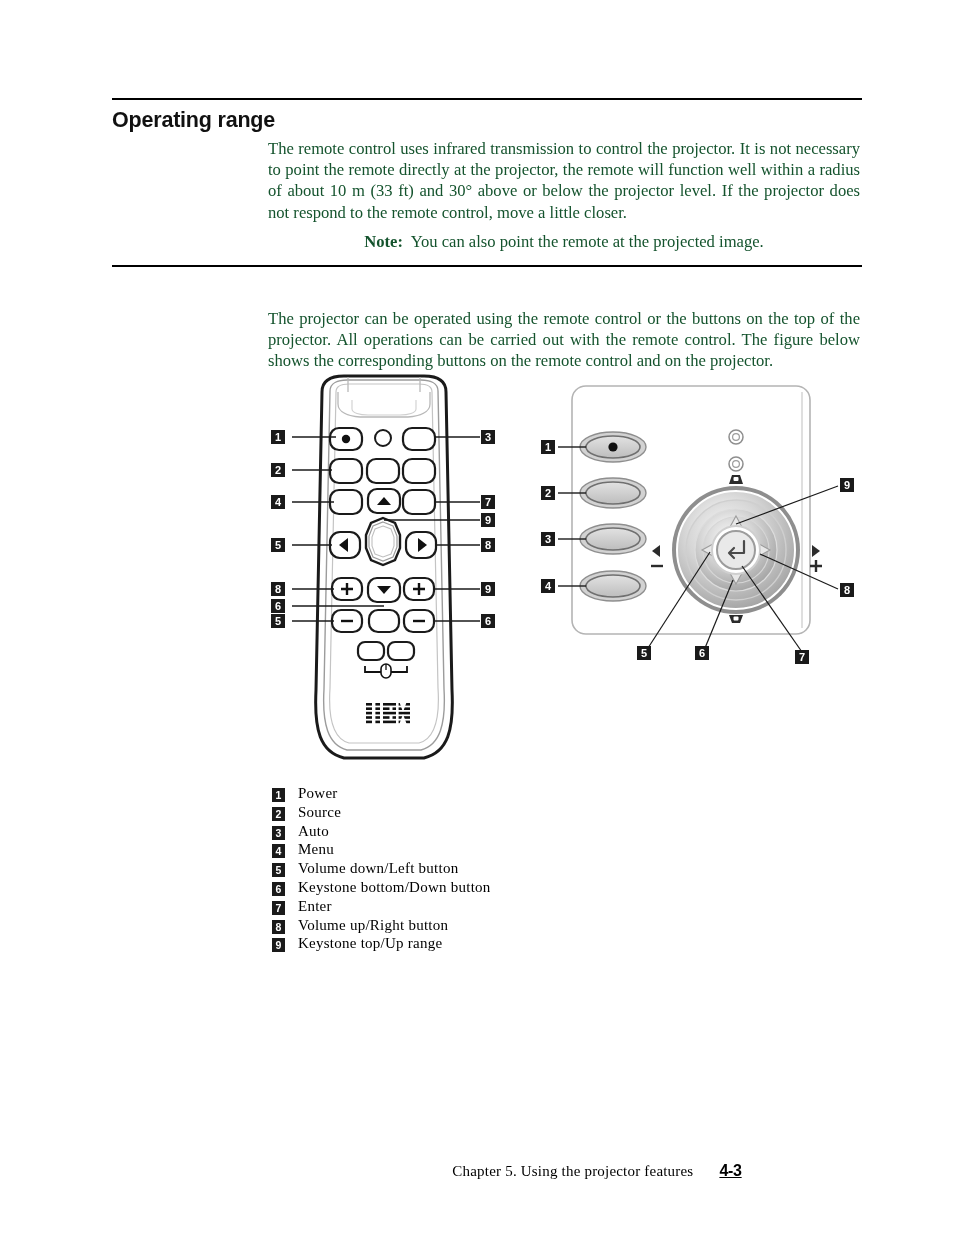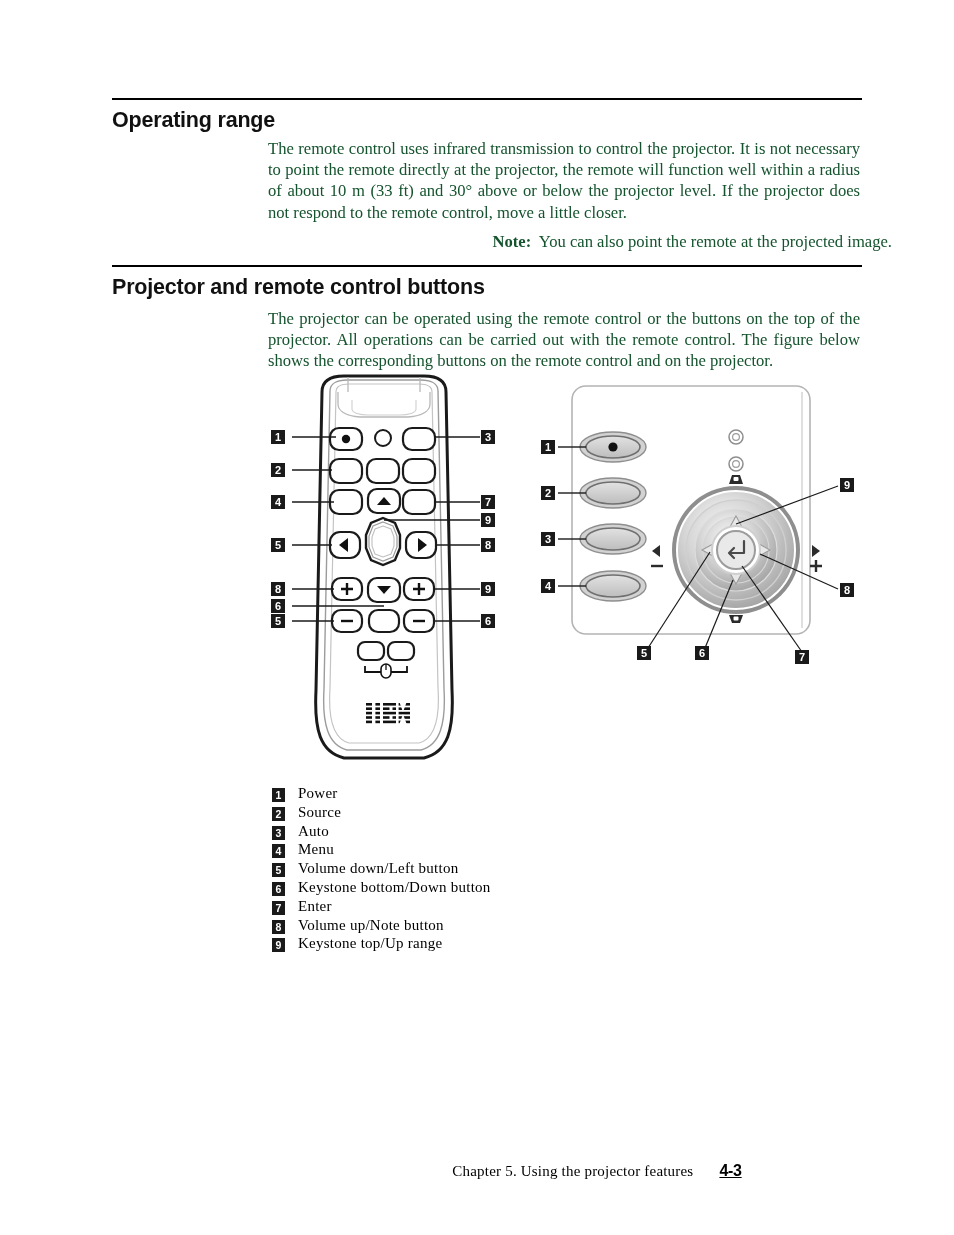--- a/index.html
+++ b/index.html
@@ -45,21 +45,21 @@
   
   .body-block {
     position: absolute;
     left: 268px;
     width: 592px;
     font-size: 16.6px;
     line-height: 21.2px;
     text-align: justify;
     color: #14532d;
   }
-  .body-block.nojust { text-align: right; margin-left: 32px; }
+  .body-block.nojust { text-align: center; }
   .nowrap-note b { font-weight: bold; }
 
   
   .figure {
     position: absolute;
     left: 0;
     top: 0;
     width: 954px;
     height: 1235px;
     pointer-events: none;
@@ -137,21 +137,20 @@
   </div>
 
   <div class="body-block" style="top:138px;">The remote control uses infrared transmission to control the projector. It is not necessary to point the remote directly at the projector, the remote will function well within a radius of about 10 m (33 ft) and 30° above or below the projector level. If the projector does not respond to the remote control, move a little closer.</div>
 
   <div class="body-block nojust nowrap-note" style="top:231px;">
     <b>Note:</b><span>&nbsp; </span><span>You can also point the remote at the projected image.</span>
   </div>
 
   <div class="section" style="top:265px;">
     <div class="rule"></div>
-    <div class="heading">Projector and remote control buttons</div>
   </div>
 
   <div class="body-block" style="top:308px;">The projector can be operated using the remote control or the buttons on the top of the projector. All operations can be carried out with the remote control. The figure below shows the corresponding buttons on the remote control and on the projector.</div>
 
   <div class="figure">
     <svg width="954" height="1235" viewBox="0 0 954 1235" xmlns="http://www.w3.org/2000/svg">
       <defs>
         <radialGradient id="dialGrad" cx="42%" cy="36%" r="72%">
           <stop offset="0%" stop-color="#ffffff"></stop>
           <stop offset="35%" stop-color="#e6e6e6"></stop>
@@ -447,21 +446,21 @@
     <div class="legend-row">
       <span class="badge">6</span>
       <span class="legend-label">Keystone bottom/Down button</span>
     </div>
     <div class="legend-row">
       <span class="badge">7</span>
       <span class="legend-label">Enter</span>
     </div>
     <div class="legend-row">
       <span class="badge">8</span>
-      <span class="legend-label">Volume up/Note button</span>
+      <span class="legend-label">Volume up/Right button</span>
     </div>
     <div class="legend-row">
       <span class="badge">9</span>
       <span class="legend-label">Keystone top/Up range</span>
     </div>
   </div>
 
   <div class="footer">
     <span class="footer-inner">
       <span class="footer-text">Chapter 5. Using the projector features</span>

